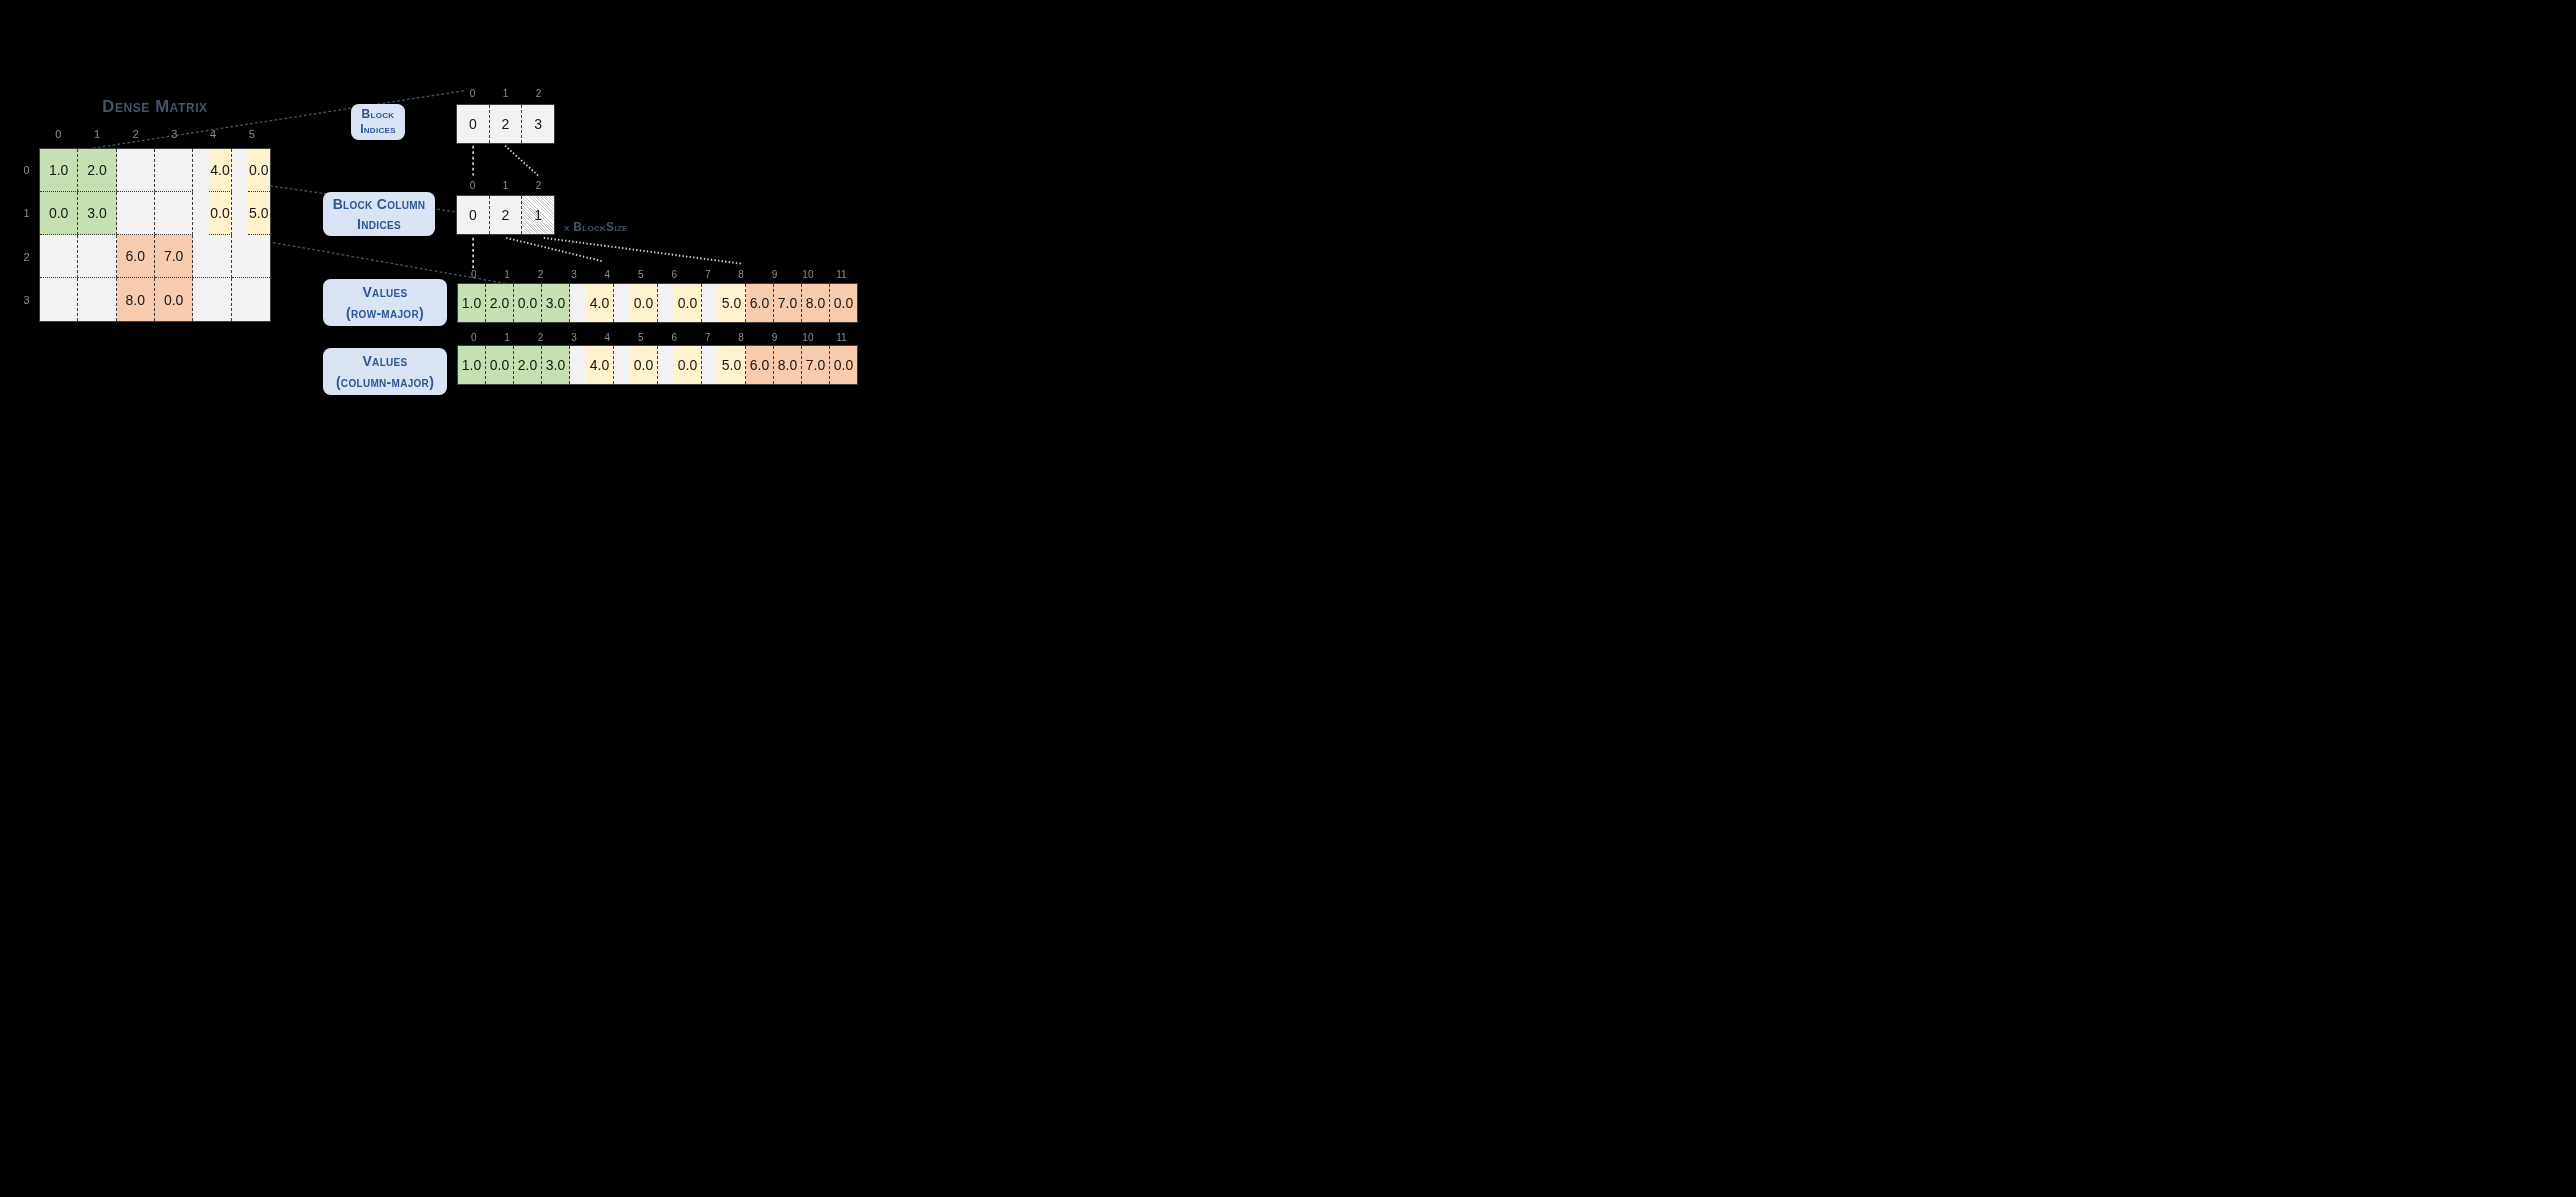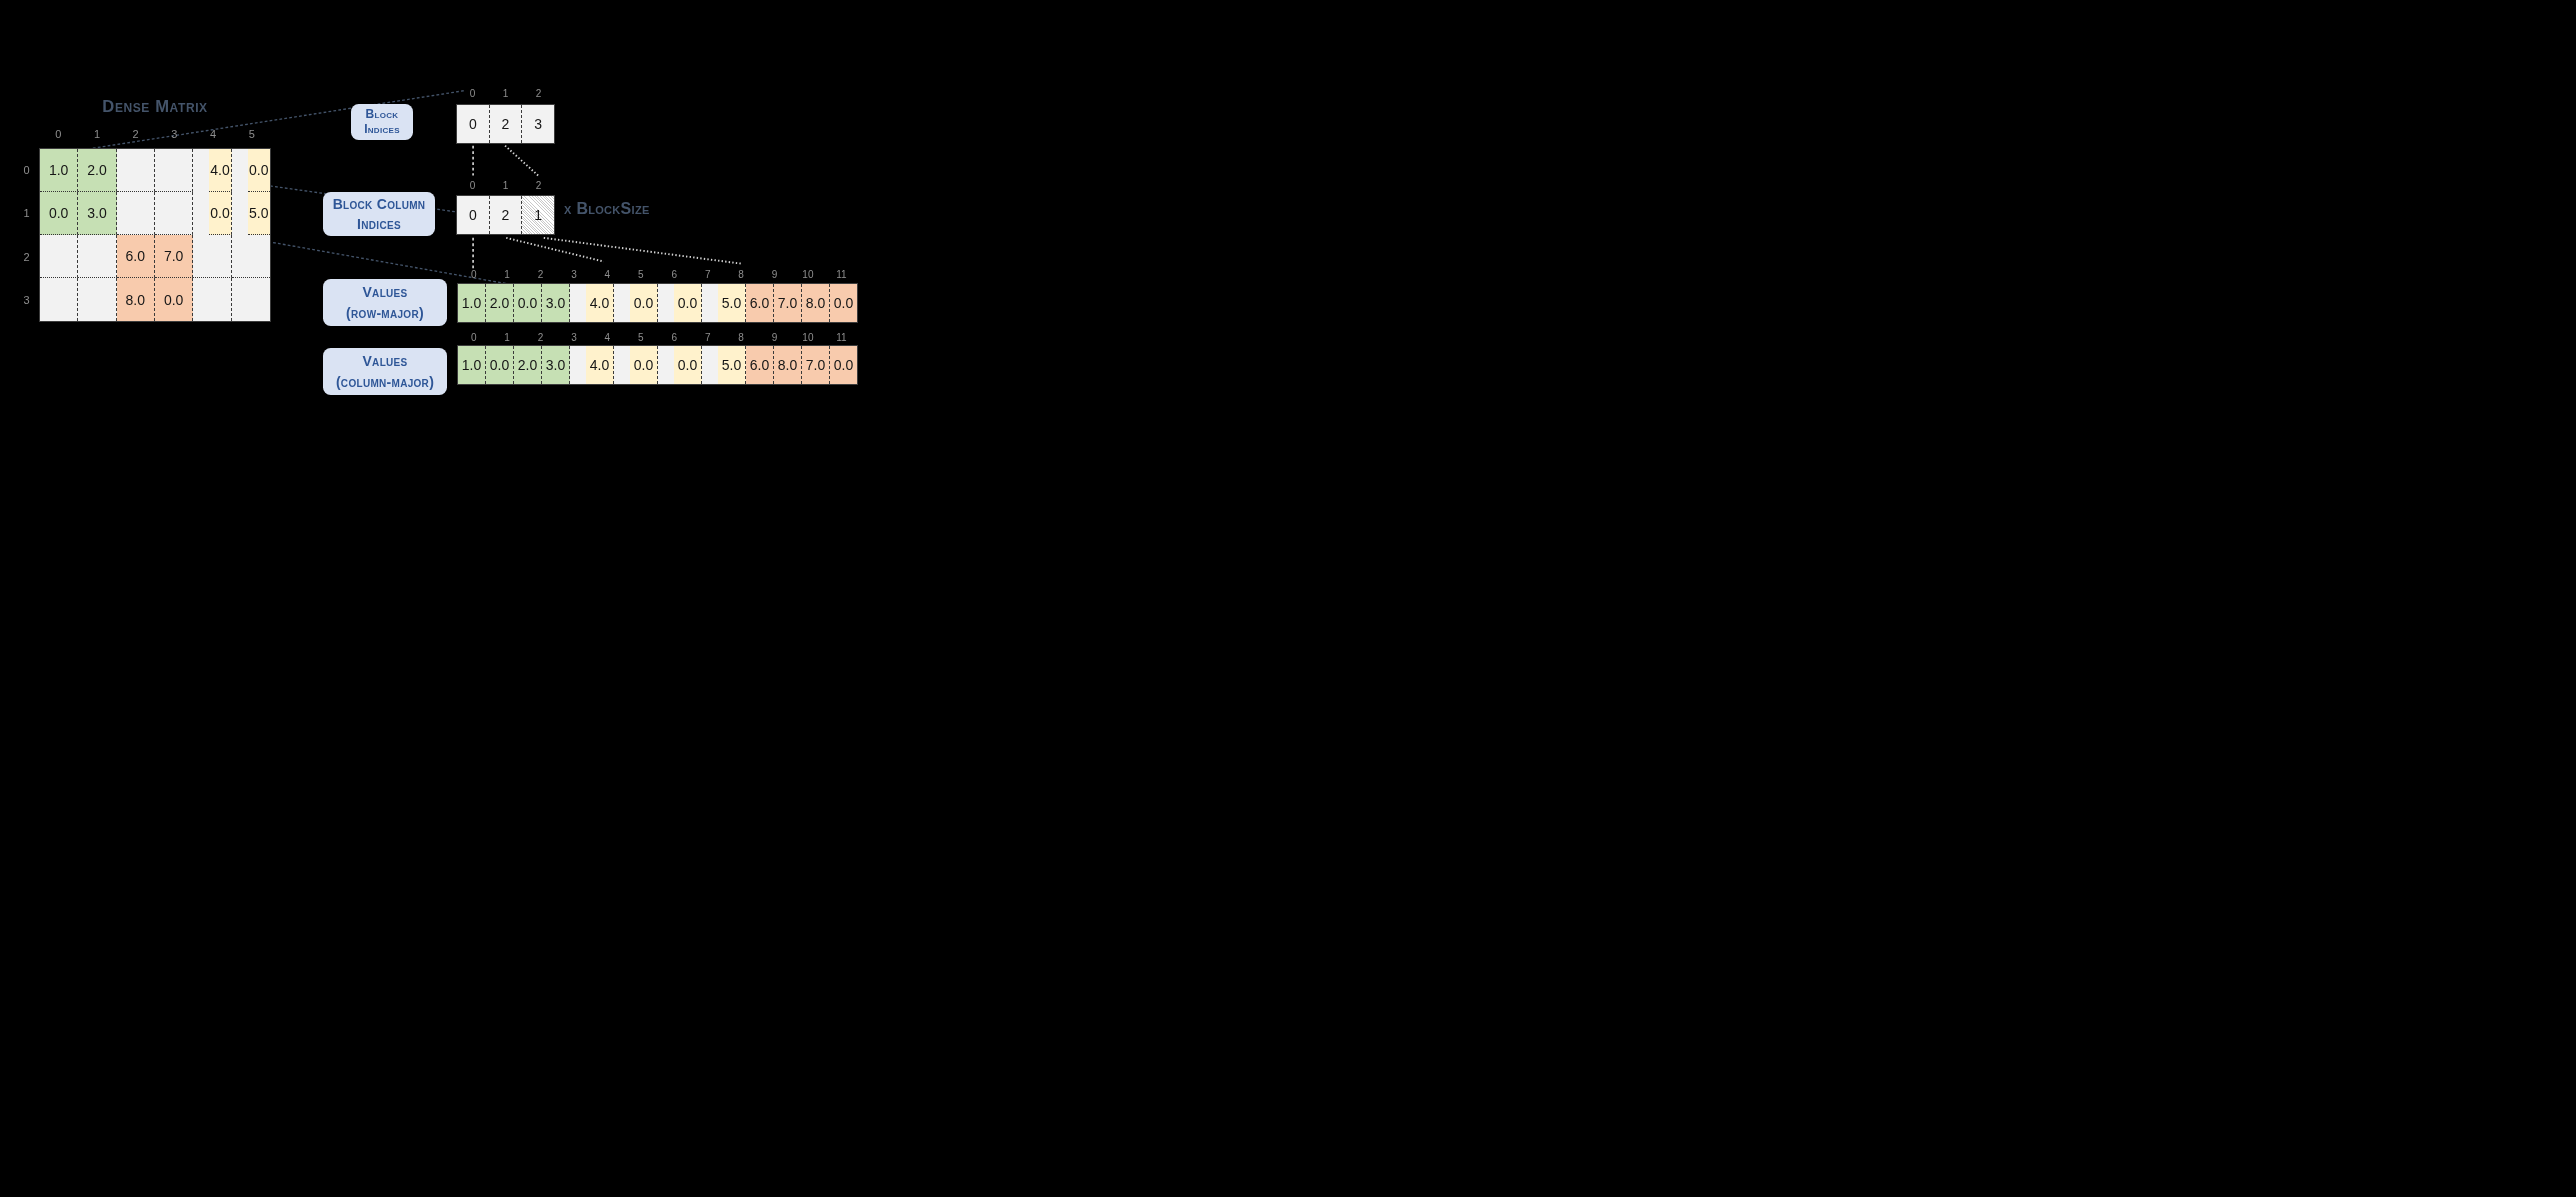--- a/index.html
+++ b/index.html
@@ -36,21 +36,21 @@
   .bg-x{background:var(--cell_gray);}
   .bg-g{background:var(--green);}
   .bg-y{background:var(--yellow);margin-left:16px;}
   .bg-o{background:var(--orange);}
   .bg-hatch{background:repeating-linear-gradient(45deg,#ffffff 0px,#ffffff 1.2px,#c9c9c9 1.2px,#c9c9c9 1.9px);}
   
   .label-box{position:absolute;background:var(--label_box_bg);border-radius:7.7px;
     display:flex;flex-direction:column;align-items:center;justify-content:center;
     color:var(--label_text);font-weight:700;text-align:center;}
   .label-box .ln{letter-spacing:0.3px;}
-  #bo-box{left:351px;top:104px;width:62px;height:36px;}
+  #bo-box{left:351px;top:104px;width:54px;height:36px;}
   #bo-box .ln{font-size:12px;line-height:15.5px;}
   #bci-box{left:323px;top:192px;width:112px;height:44px;}
   #bci-box .ln{font-size:14px;line-height:20px;}
   #vrm-box{left:323px;top:279px;width:124px;height:47px;}
   #vrm-box .ln{font-size:14px;line-height:20.4px;}
   #vcm-box{left:323px;top:348px;width:124px;height:47px;}
   #vcm-box .ln{font-size:14px;line-height:20.4px;}
   
   .idx-row{position:absolute;display:flex;height:13.2px;}
   .idx-row span{flex:1;text-align:center;color:var(--index_gray);font-size:10px;line-height:13.2px;}
@@ -59,21 +59,21 @@
     font-size:14px;color:var(--value_text);box-sizing:border-box;border-right:0.9px dashed #3a3a3a;}
   .array .acell:last-child{border-right:none;}
   #bo-idx{left:456px;top:87px;width:99px;}
   #bo-array{left:456px;top:104px;width:99px;height:40px;}
   #bci-idx{left:456px;top:179px;width:99px;}
   #bci-array{left:456px;top:195px;width:99px;height:40px;}
   #vrm-idx{left:457px;top:268px;width:401px;}
   #vrm-array{left:457px;top:283px;width:401px;height:40px;}
   #vcm-idx{left:457px;top:331px;width:401px;}
   #vcm-array{left:457px;top:345px;width:401px;height:40px;}
-  .note{position:absolute;left:564px;top:201px;color:var(--slate);font-weight:700;font-size:16px;line-height:16.6px;letter-spacing:0.3px;text-align:center;}
+  .note{position:absolute;left:564px;top:219px;color:var(--slate);font-weight:700;font-size:12px;line-height:16.6px;letter-spacing:0.3px;text-align:center;}
   
   .overlay{position:absolute;left:0;top:0;width:859px;height:399px;pointer-events:none;}
   .navy{stroke:var(--slate);stroke-width:2.4;fill:none;stroke-dasharray:5 4;}
   .lightv{stroke:var(--connector_light);stroke-width:3;fill:none;stroke-dasharray:5 5;}
   .lightd{stroke:var(--connector_light);stroke-width:3.5;fill:none;stroke-dasharray:2.5 4;}
   .dot{fill:var(--slate);stroke:none;}
 </style>
 </head>
 <body>
 

